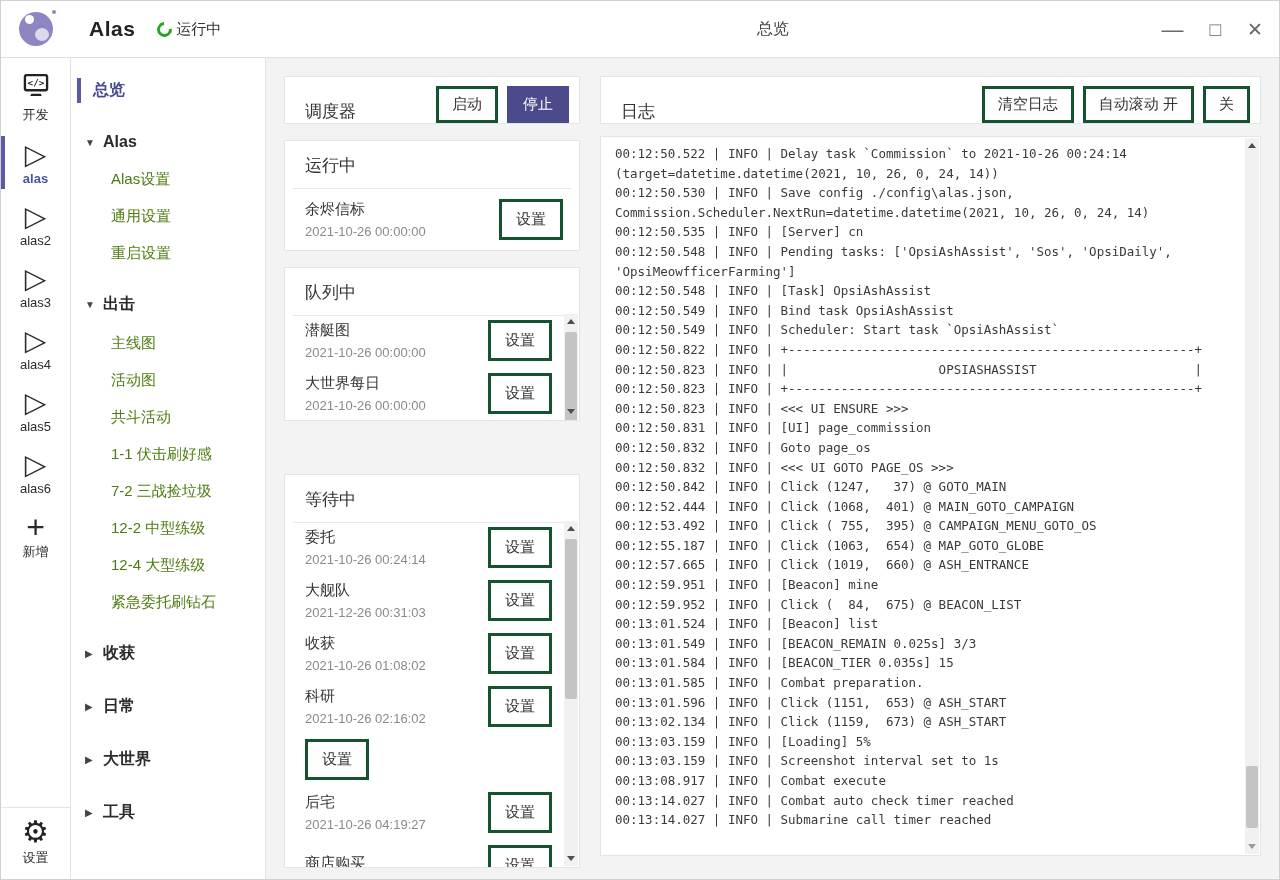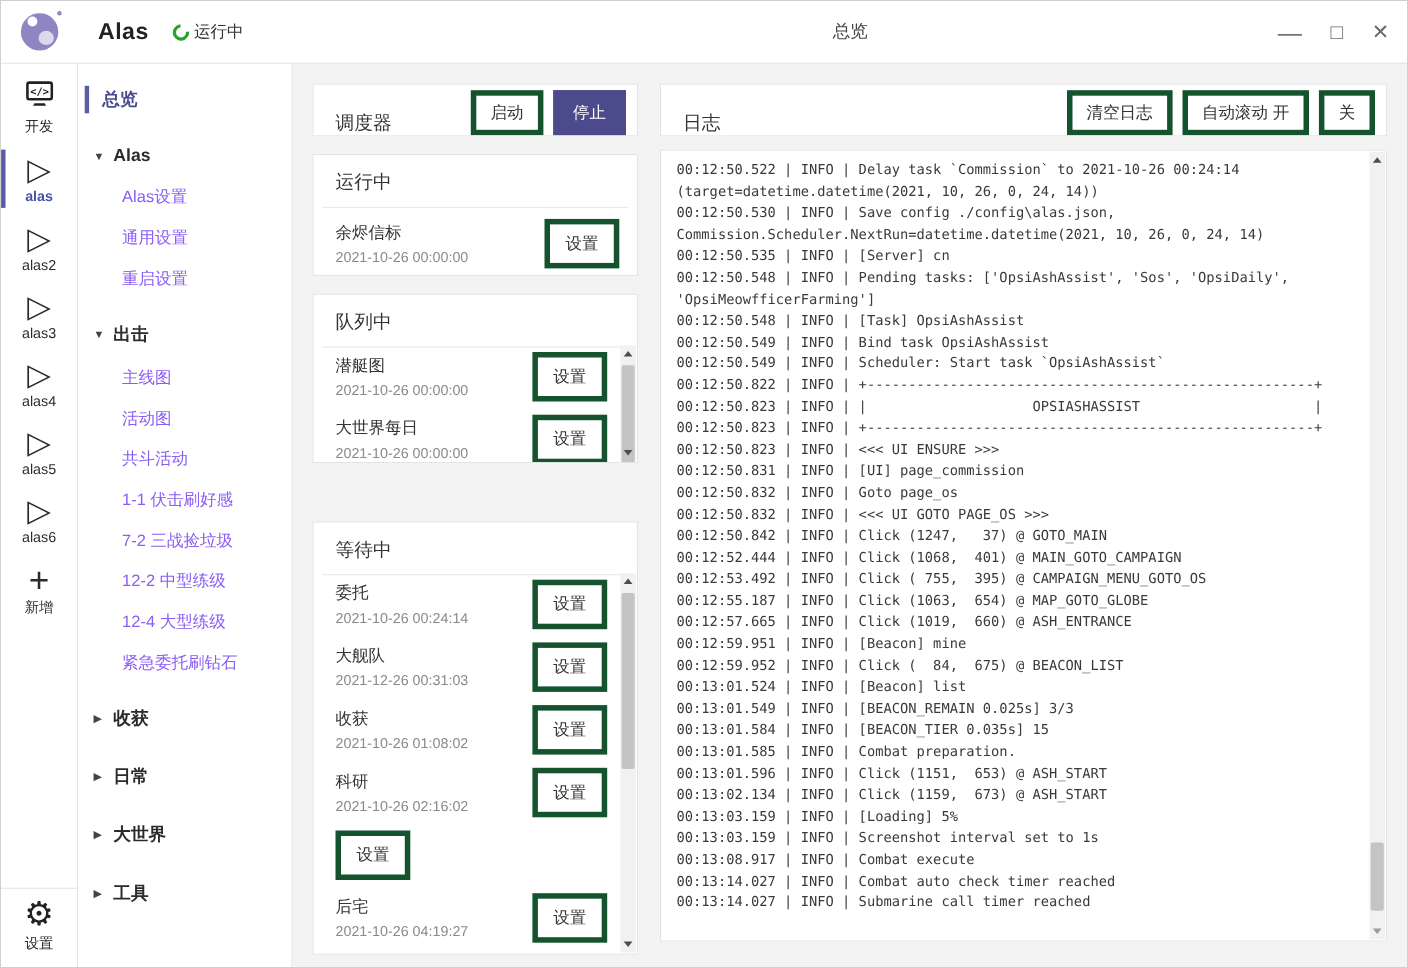--- a/index.html
+++ b/index.html
@@ -29,36 +29,36 @@
   .rail-icon { font-size:28px; line-height:30px; color:#2b2b2b; }
   .rail-icon.plus { font-size:32px; font-weight:300; line-height:30px; }
   .rail-label { font-size:13px; color:#2b2b2b; margin-top:1px; }
   .rail-item.selected::before { content:""; position:absolute; left:0; top:3px; bottom:3px; width:4px; background:#5a5aa5; }
   .rail-item.selected .rail-label { color:#4a51a8; font-weight:bold; }
   .rail-bottom { border-top:1px solid #e4e4e4; padding:8px 0 12px; display:flex; flex-direction:column; align-items:center; cursor:pointer; }
   .gear { font-size:30px; line-height:32px; color:#222; }
 
   
   .nav { position:absolute; left:70px; top:57px; bottom:0; width:195px; background:#fff; border-right:1px solid #e2e2e2; padding-top:12px; overflow:hidden; }
-  .nav-item { position:relative; display:flex; align-items:center; cursor:pointer; color:#8b5cf6; }
+  .nav-item { position:relative; display:flex; align-items:center; cursor:pointer; color:#4d7c0f; }
   .nav-item.root { padding:10px 0 10px 22px; font-size:16px; }
   .nav-item.selected { color:#4a4a8f; font-weight:bold; }
   .nav-item.selected::before { content:""; position:absolute; left:6px; top:8px; bottom:8px; width:4px; background:#5a5aa5; }
   .nav-item.group { padding:10px 0 10px 14px; font-size:16px; font-weight:600; color:#2b2b2b; margin-top:12px; }
   .nav-item.child { padding:9px 0 9px 40px; font-size:15px; }
   .nav-arrow { width:18px; font-size:10px; color:#444; flex:0 0 18px; }
 
   
   .main { position:absolute; left:265px; top:57px; right:0; bottom:0; background:#f3f3f3; }
   .card { position:absolute; background:#fff; border:1px solid #e4e4e4; overflow:hidden; }
 
   .hdr-card { display:flex; align-items:flex-end; }
   .hdr-title { font-size:17px; color:#333; font-weight:500; margin-left:20px; flex:1; }
   .hdr-buttons { display:flex; gap:9px; margin-right:10px; }
-  .btn { background:#fff; border:5px solid #14532d; color:#333; font-size:15px; padding:6px 13px; font-family:inherit; cursor:pointer; white-space:nowrap; }
+  .btn { background:#fff; border:3px solid #14532d; color:#333; font-size:15px; padding:6px 13px; font-family:inherit; cursor:pointer; white-space:nowrap; }
   .btn.primary { background:#4b4b8c; border-color:#4b4b8c; color:#fff; }
 
   .sec-title { font-size:17px; color:#333; font-weight:500; padding:13px 20px 11px; }
   .sec-divider { border-bottom:1px solid #e8e8e8; margin:0 8px; }
 
   .task-row { display:flex; align-items:center; padding:6px 20px 6px 20px; }
   .task-info { flex:1; min-width:0; }
   .task-name { font-size:15px; color:#333; }
   .task-time { font-size:13px; color:#8a8a8a; margin-top:5px; }
   .set-btn { padding:8px 14px; flex:0 0 auto; margin-right:4px; }

